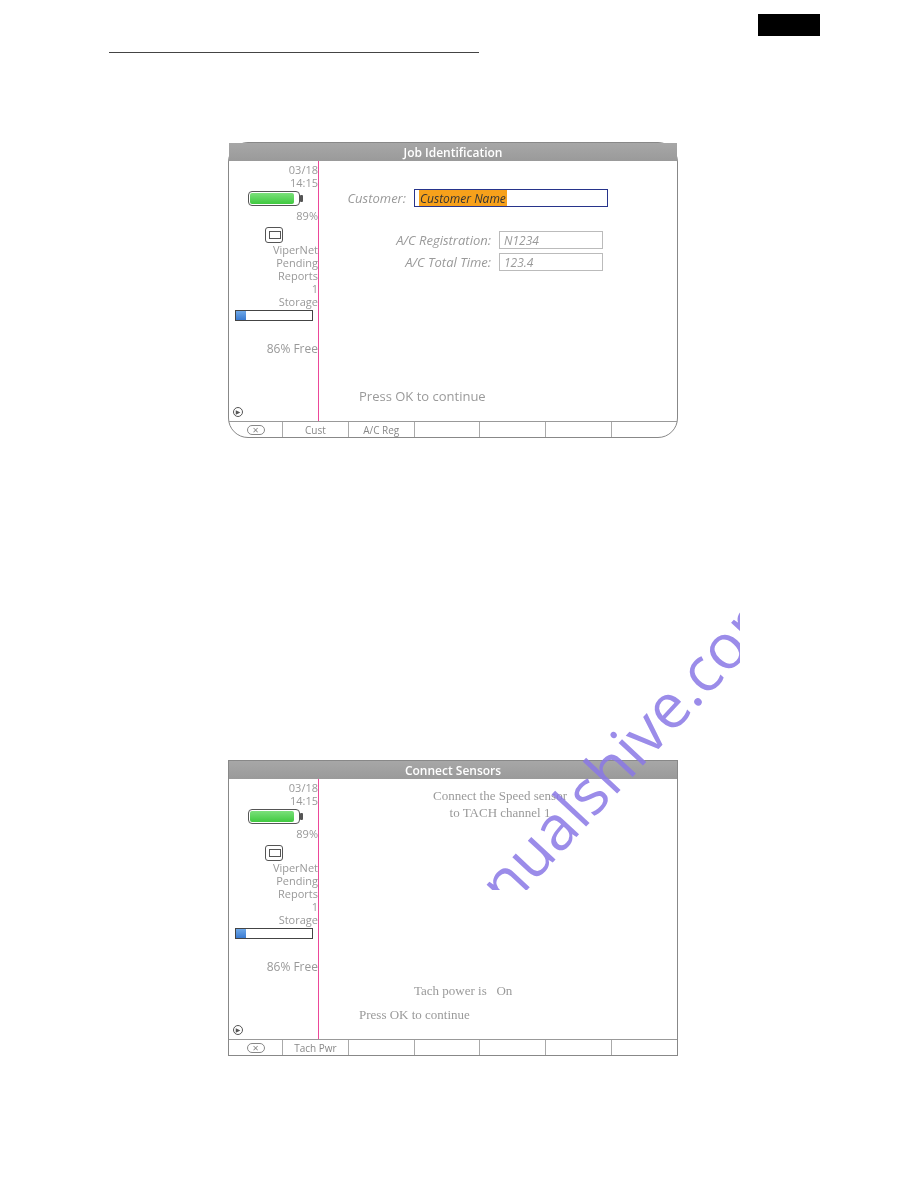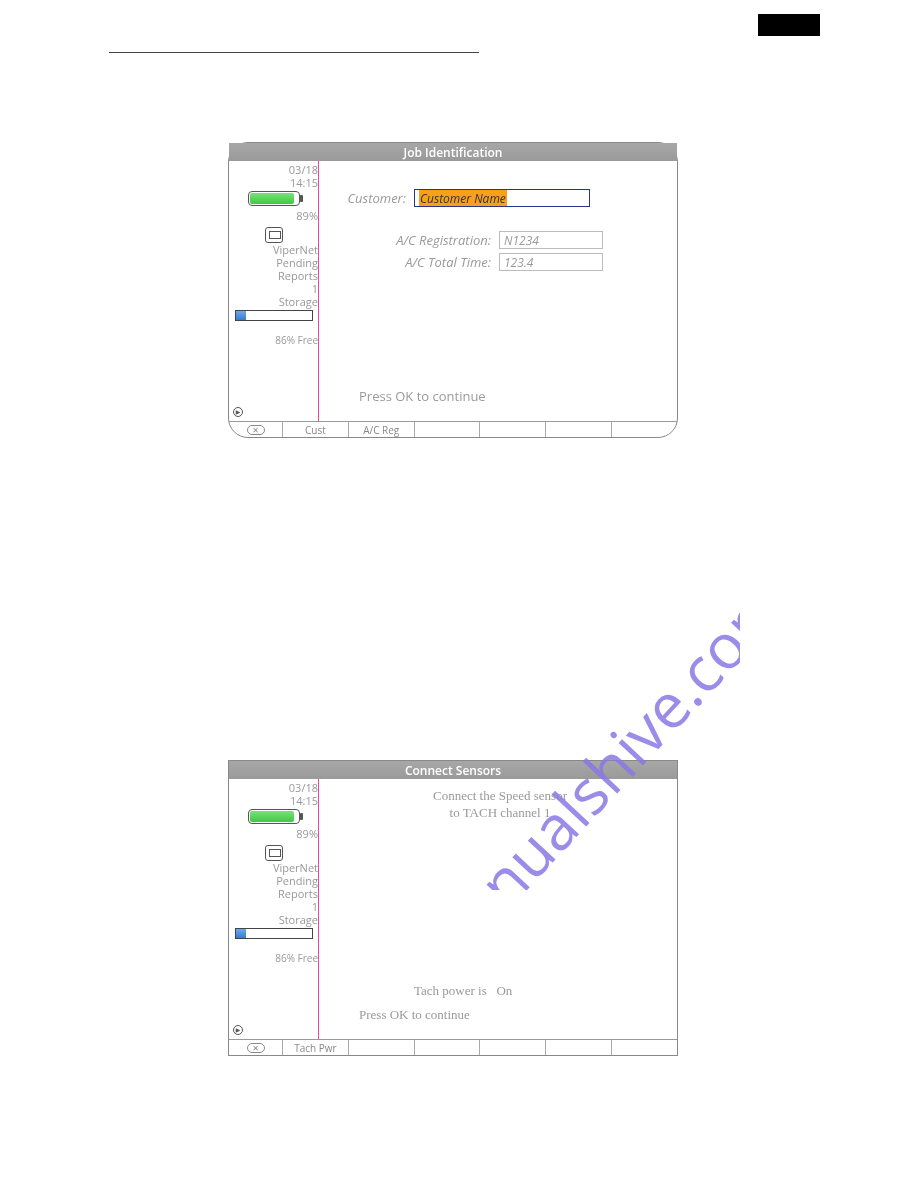--- a/index.html
+++ b/index.html
@@ -95,21 +95,21 @@
     width: 78px; height:11px;
     border:1.3px solid #444;
     margin:2px auto 0 auto;
     position:relative;
     background:#fff;
   }
   .storage-fill {
     position:absolute; left:0; top:0; bottom:0;
     background: linear-gradient(#6ea8e8,#3b7bd1);
   }
-  .storage-free { font-size:10px; margin-top:12px; }
+  .storage-free { font-size:12px; margin-top:19px; }
   .play-circle {
     position:absolute; bottom:4px; left:4px;
     width:10px; height:10px;
     border:1px solid #555; border-radius:50%;
     display:flex; align-items:center; justify-content:center;
     font-size:6px; color:#555;
   }
   .main-area {
     flex:1;
     position:relative;
@@ -124,21 +124,21 @@
   .lbl.reg  { width:160px; }
   .inp {
     border:1.3px solid #27348b;
     height:18px;
     font-size:12px;
     padding:0 4px;
     color:#9a9a9a;
     display:flex; align-items:center;
     background:#fff;
   }
-  .inp.cust { width:176px; }
+  .inp.cust { width:194px; }
   .inp.reg  { width:104px; border-color:#bbb; }
   .inp .hl {
     background:#f7a11b;
     color:#333;
     padding:0 1px;
     height:100%; display:flex; align-items:center;
   }
   .press-ok {
     position:absolute;
     left: 20px; bottom: 16px;

